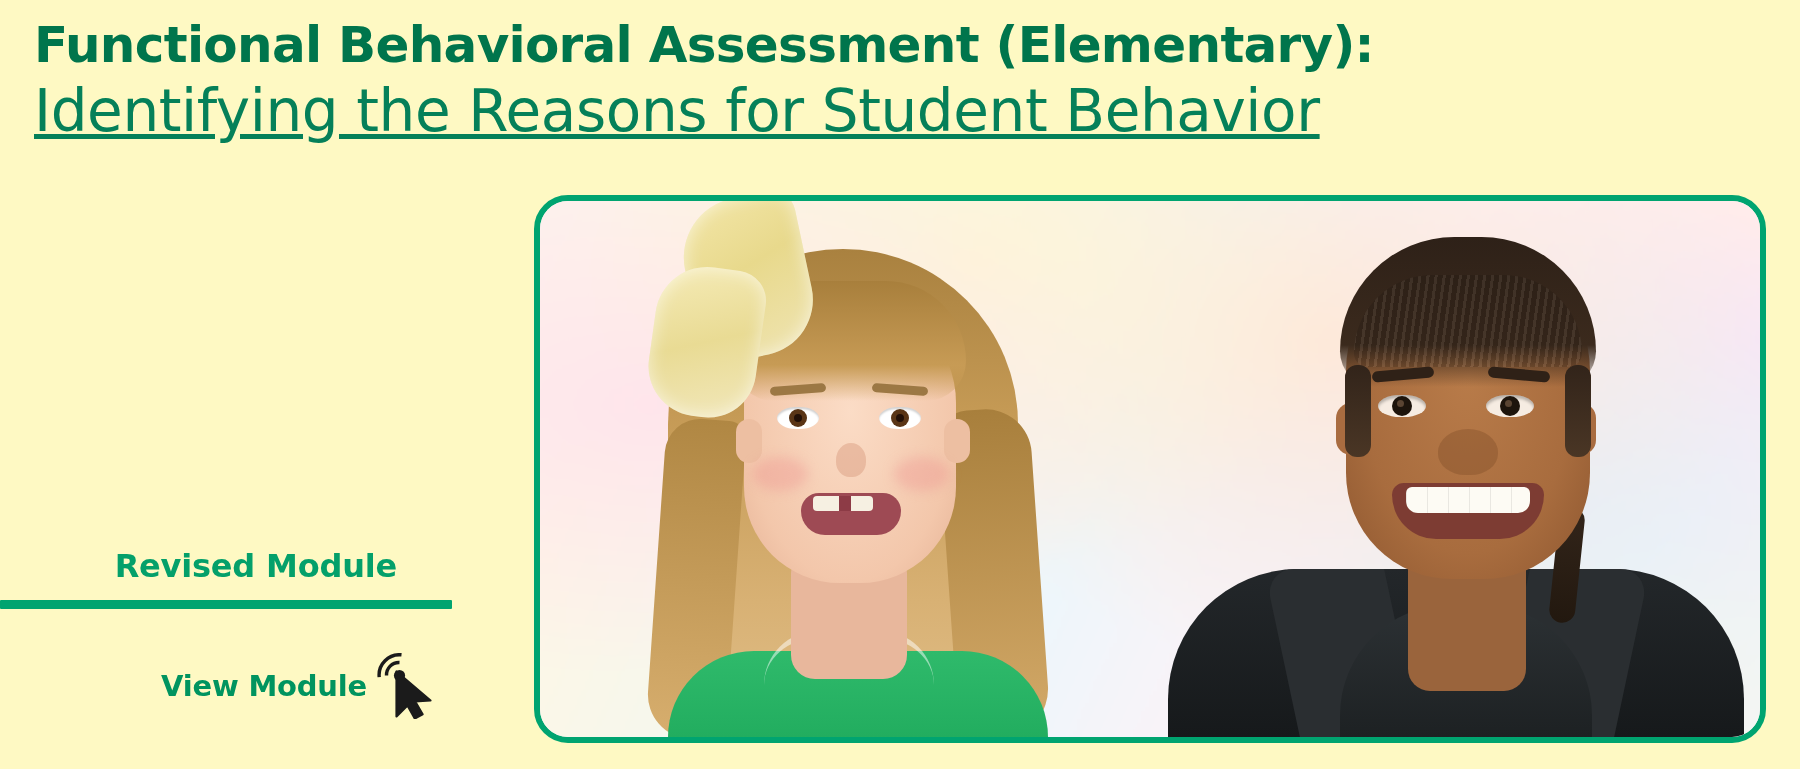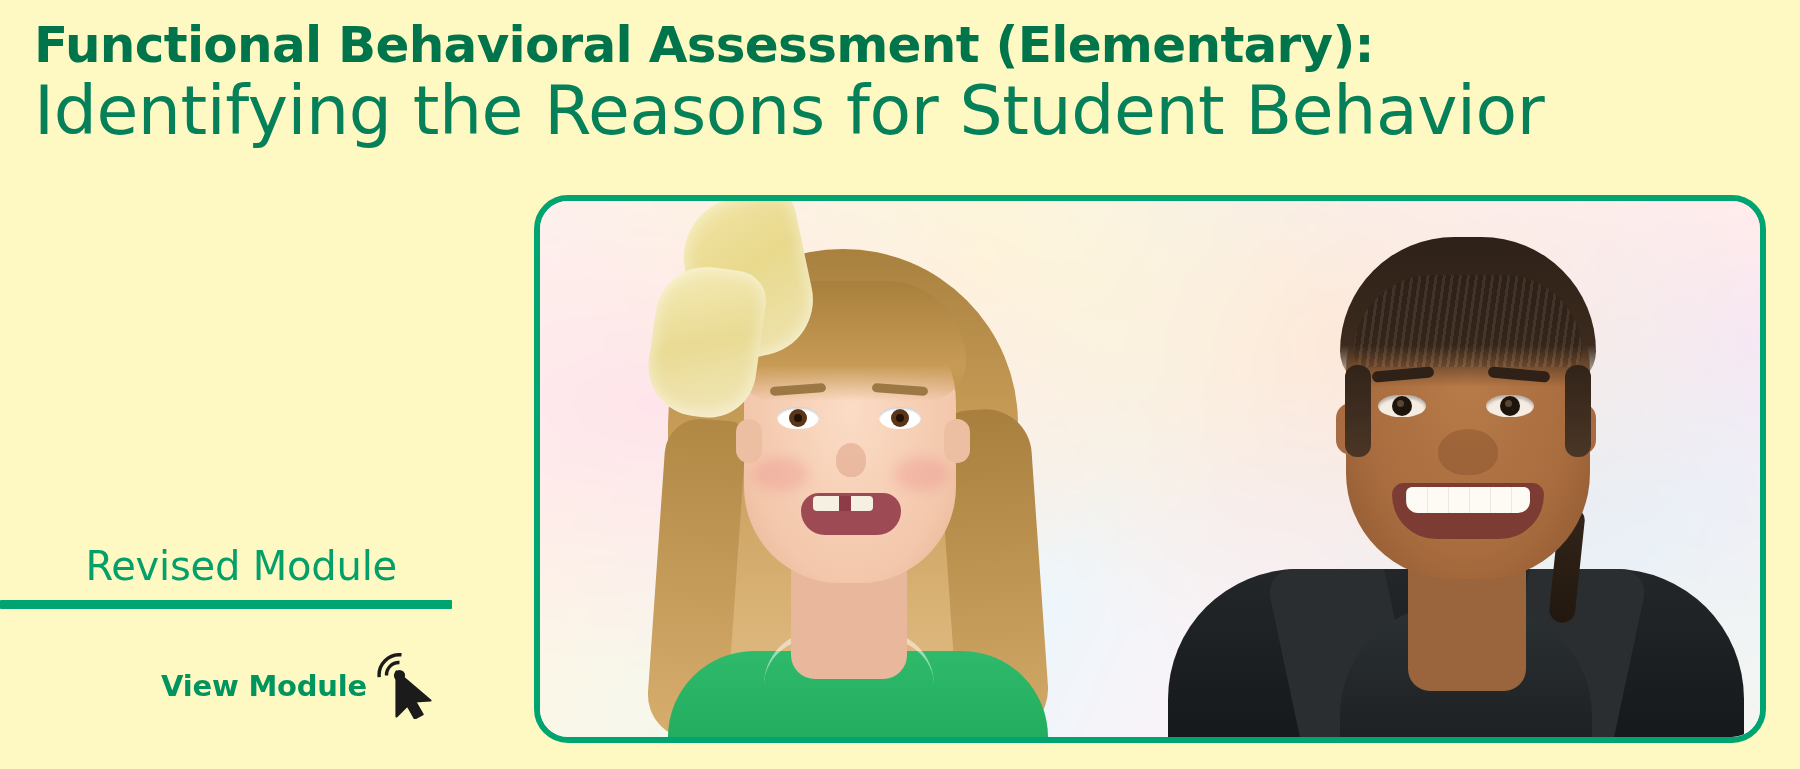--- a/index.html
+++ b/index.html
@@ -34,38 +34,39 @@
     font-weight: 700;
     font-size: 50px;
     line-height: 66px;
     letter-spacing: -0.7px;
     color: #00754c;
     white-space: nowrap;
   }
   .title-line-2 {
     font-family: "DejaVu Sans", sans-serif;
     font-weight: 400;
-    font-size: 68px;
+    font-size: 58px;
     line-height: 66px;
     letter-spacing: -0.4px;
     color: #058059;
     white-space: nowrap;
+    text-decoration: underline;
   }
 
   
   .cta-col {
     position: absolute;
     left: 0;
     top: 540px;
     width: 455px;
   }
   .revised-label {
     font-family: "DejaVu Sans", sans-serif;
-    font-weight: 400;
-    font-size: 40px;
+    font-weight: 700;
+    font-size: 32px;
     line-height: 52px;
     color: #04a06a;
     text-align: right;
     padding-right: 58px;
     letter-spacing: -0.2px;
   }
   .rule {
     margin-top: 8px;
     width: 452px;
     height: 9px;

